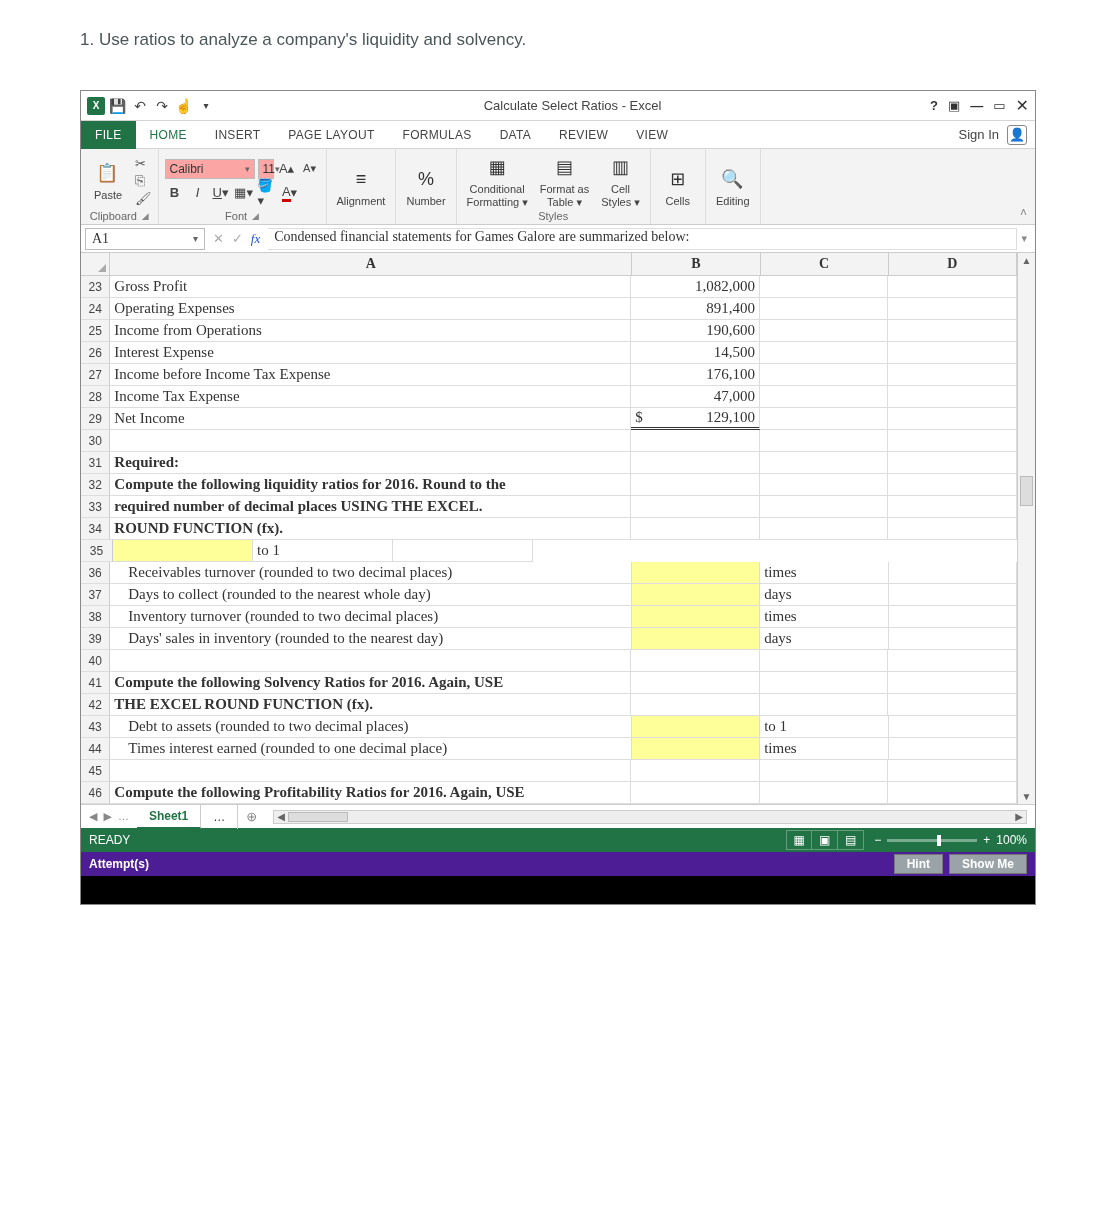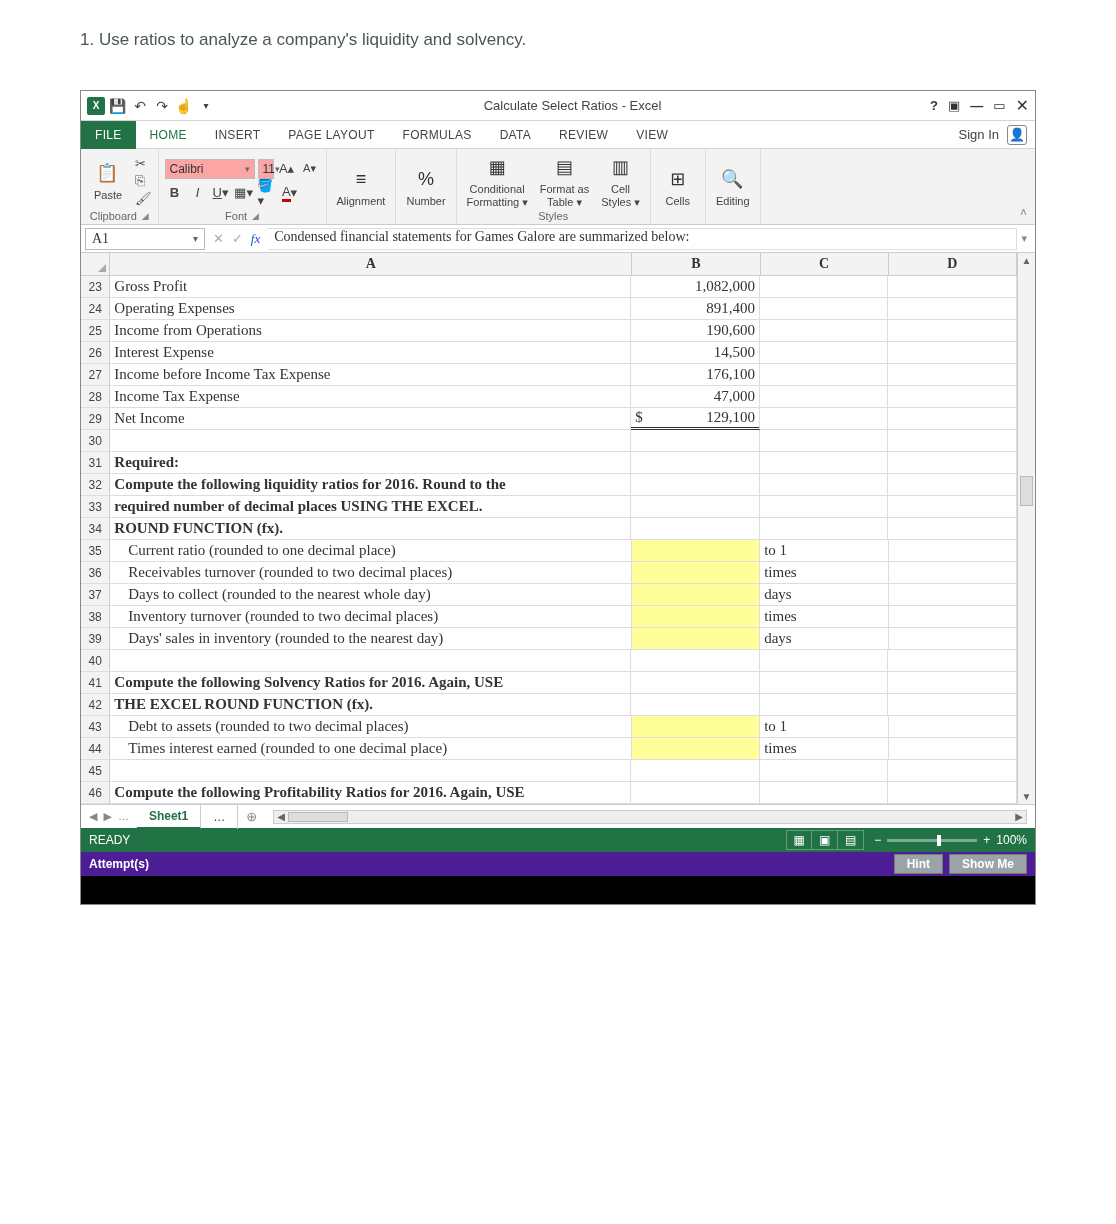--- a/index.html
+++ b/index.html
@@ -359,21 +359,20 @@
             </div>
             <div class="row">
               <div class="rowhead">34</div>
               <div class="cell cA bold">ROUND FUNCTION (fx).</div>
               <div class="cell cB"></div>
               <div class="cell cC"></div>
               <div class="cell cD"></div>
             </div>
             <div class="row">
               <div class="rowhead">35</div>
-              <div class="cell cA indent">Current ratio (rounded to one decimal place)</div>
               <div class="cell cB yellow"></div>
               <div class="cell cC">to 1</div>
               <div class="cell cD"></div>
             </div>
             <div class="row">
               <div class="rowhead">36</div>
               <div class="cell cA indent">Receivables turnover (rounded to two decimal places)</div>
               <div class="cell cB yellow"></div>
               <div class="cell cC">times</div>
               <div class="cell cD"></div>

